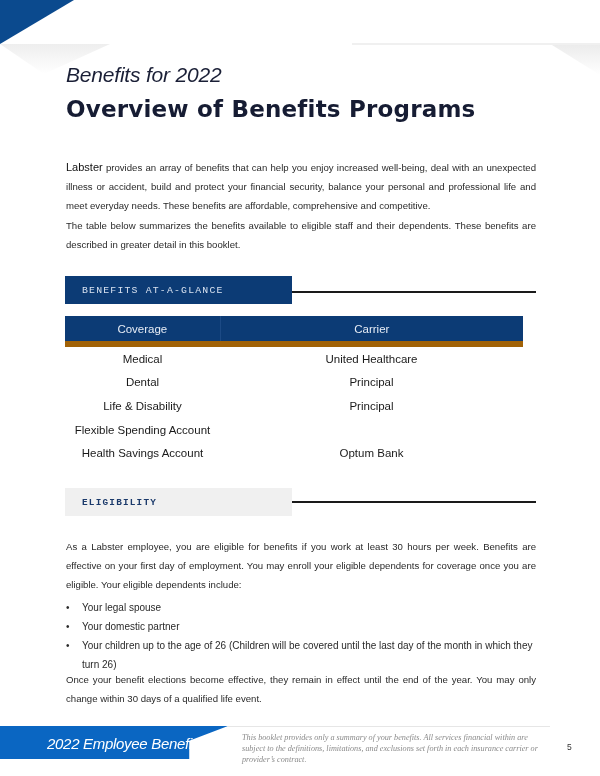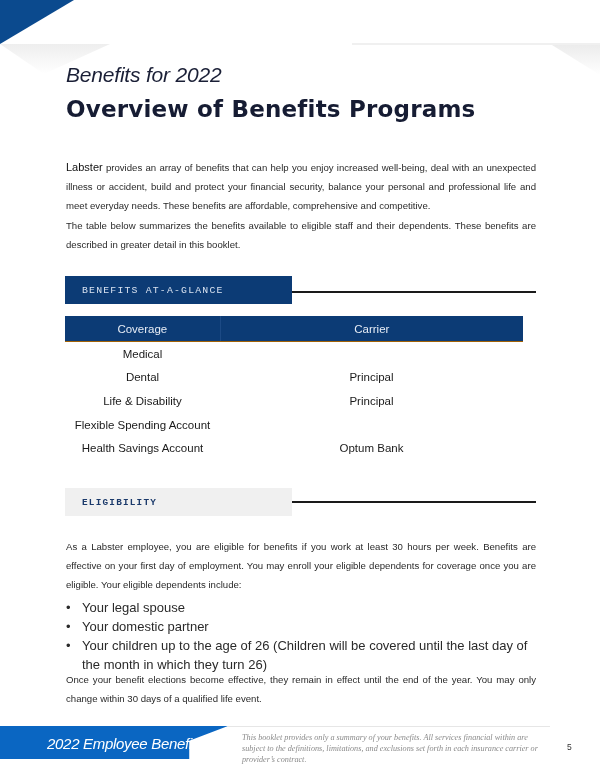--- a/index.html
+++ b/index.html
@@ -21,29 +21,29 @@
   #p4 { top: 670px; }
 
   .section-head { position: absolute; left: 65px; width: 227px; height: 28px; box-sizing: border-box; padding-left: 17px; display: flex; align-items: center; font-family: Liberation Mono, monospace; font-size: 9.8px; letter-spacing: 1.2px; }
   .section-head.blue { top: 276px; background: #0c3b75; color: #d9e3f1; }
   .section-head.grey { top: 488px; background: #f0f0f0; color: #1b3a6b; font-weight: bold; font-size: 9.4px; }
   .section-rule { position: absolute; left: 292px; width: 244px; height: 1.5px; background: #1a1a1a; }
   #rule1 { top: 291px; }
   #rule2 { top: 501px; }
 
   .table { position: absolute; left: 65px; top: 316px; width: 458px; }
-  .thead { display: flex; height: 25px; background: #0c3b75; color: #e6ecf5; font-family: "Liberation Sans", sans-serif; font-size: 11.5px; border-bottom: 1px solid #a16207; }
+  .thead { display: flex; height: 25px; background: #0c3b75; color: #e6ecf5; font-family: "Liberation Sans", sans-serif; font-size: 11.5px; border-bottom: 6px solid #a16207; }
   .thead div { display: flex; align-items: center; justify-content: center; }
   .col1 { width: 155px; }
   .col2 { width: 303px; }
   .thead .col1 { border-right: 1px solid #1c4a85; }
   .trow { display: flex; height: 23.6px; font-family: "Liberation Sans", sans-serif; font-size: 11.5px; color: #1a1a1a; }
   .trow div { display: flex; align-items: center; justify-content: center; }
 
-  .bullets { position: absolute; left: 66px; top: 598px; width: 470px; margin: 0; padding: 0; list-style: none; font-family: "Liberation Sans", sans-serif; font-size: 13px; line-height: 19px; color: #2a2a2a; }
+  .bullets { position: absolute; left: 66px; top: 598px; width: 470px; margin: 0; padding: 0; list-style: none; font-family: "Liberation Sans", sans-serif; font-size: 10px; line-height: 19px; color: #2a2a2a; }
   .bullets li { position: relative; padding-left: 16px; }
   .bullets li::before { content: "\2022"; position: absolute; left: 0; top: 0; }
 
   .footer-band { position: absolute; left: 0; top: 726px; width: 228px; height: 33px; background: #0a66c2; clip-path: polygon(0 0, 100% 0, 83% 45%, 83% 100%, 0 100%); }
   .footer-label { position: absolute; left: 47px; top: 735px; font-family: "Liberation Sans", sans-serif; font-style: italic; font-size: 15px; color: #ffffff; letter-spacing: -0.3px; }
   .footer-rule { position: absolute; left: 228px; top: 726px; width: 322px; height: 1px; background: #e6e6e6; }
   .footer-note { position: absolute; left: 242px; top: 732px; width: 300px; font-family: "Liberation Serif", serif; font-style: italic; font-size: 8.2px; line-height: 11px; color: #8a8a8a; }
   .page-num { position: absolute; left: 567px; top: 742px; font-family: "Liberation Sans", sans-serif; font-size: 8.5px; color: #333; }
 </style>
 </head>
@@ -63,20 +63,21 @@
 <div class="section-head blue">BENEFITS AT-A-GLANCE</div>
 <div class="section-rule" id="rule1"></div>
 
 <div class="table">
   <div class="thead">
     <div class="col1">Coverage</div>
     <div class="col2">Carrier</div>
   </div>
   <div class="trow">
     <div class="col1">Medical</div>
+    <div class="col2">United Healthcare</div>
   </div>
   <div class="trow">
     <div class="col1">Dental</div>
     <div class="col2">Principal</div>
   </div>
   <div class="trow">
     <div class="col1">Life &amp; Disability</div>
     <div class="col2">Principal</div>
   </div>
   <div class="trow">

